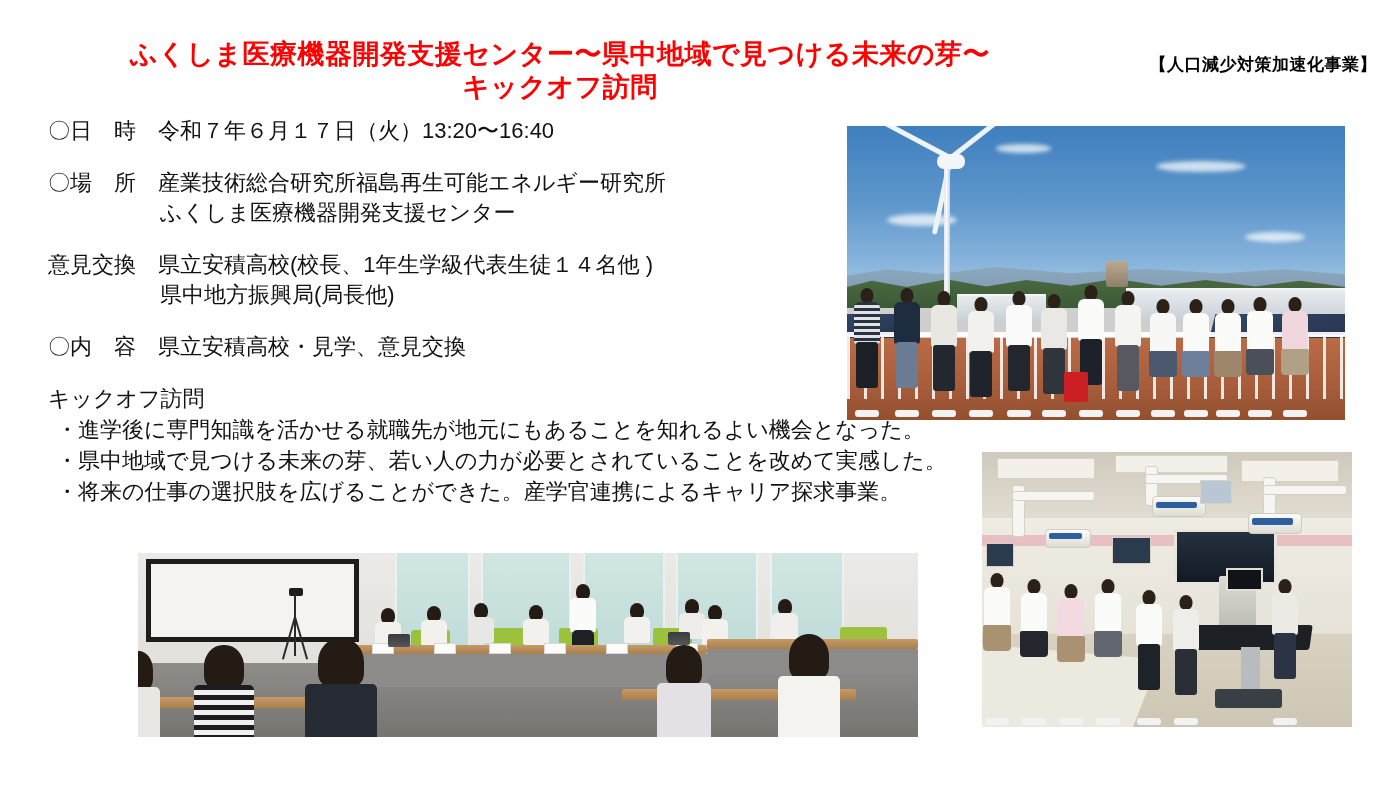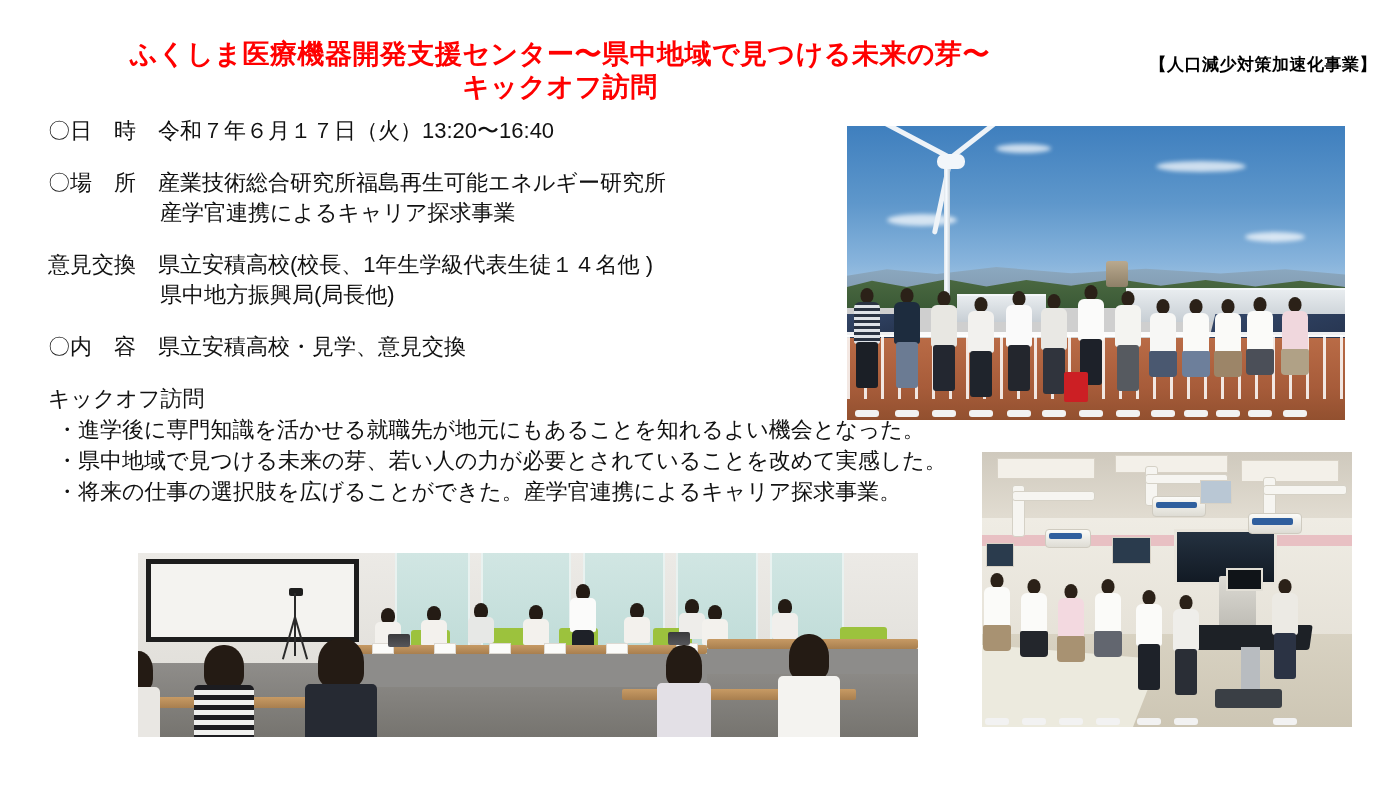--- a/index.html
+++ b/index.html
@@ -320,21 +320,21 @@
 </div>
 
 <div class="badge">【人口減少対策加速化事業】</div>
 
 <div class="body-text">
 
   <div class="row">〇日　時　令和７年６月１７日（火）13:20〜16:40</div>
   <div class="gap-md"></div>
 
   <div class="row">〇場　所　産業技術総合研究所福島再生可能エネルギー研究所</div>
-  <div class="row indent">産学官連携によるキャリア探求事業</div>
+  <div class="row indent">ふくしま医療機器開発支援センター</div>
   <div class="gap-md"></div>
 
   <div class="row">意見交換　県立安積高校(校長、1年生学級代表生徒１４名他 )</div>
   <div class="row indent">県中地方振興局(局長他)</div>
   <div class="gap-md"></div>
 
   <div class="row">〇内　容　県立安積高校・見学、意見交換</div>
   <div class="gap-md"></div>
 
   <div class="bullet-head">キックオフ訪問</div>

